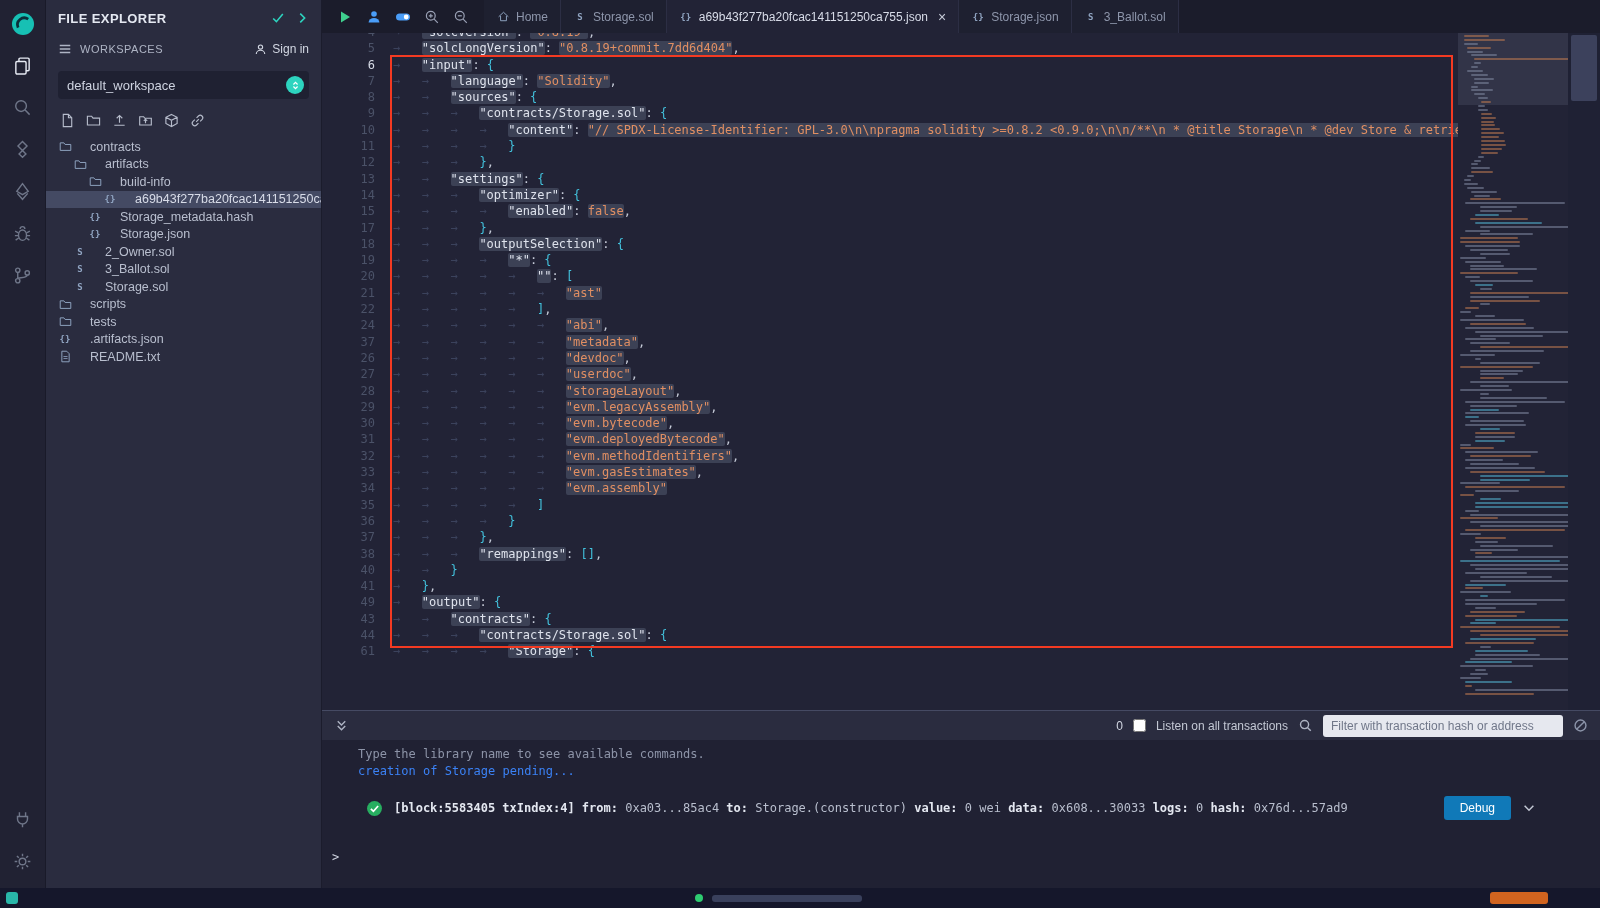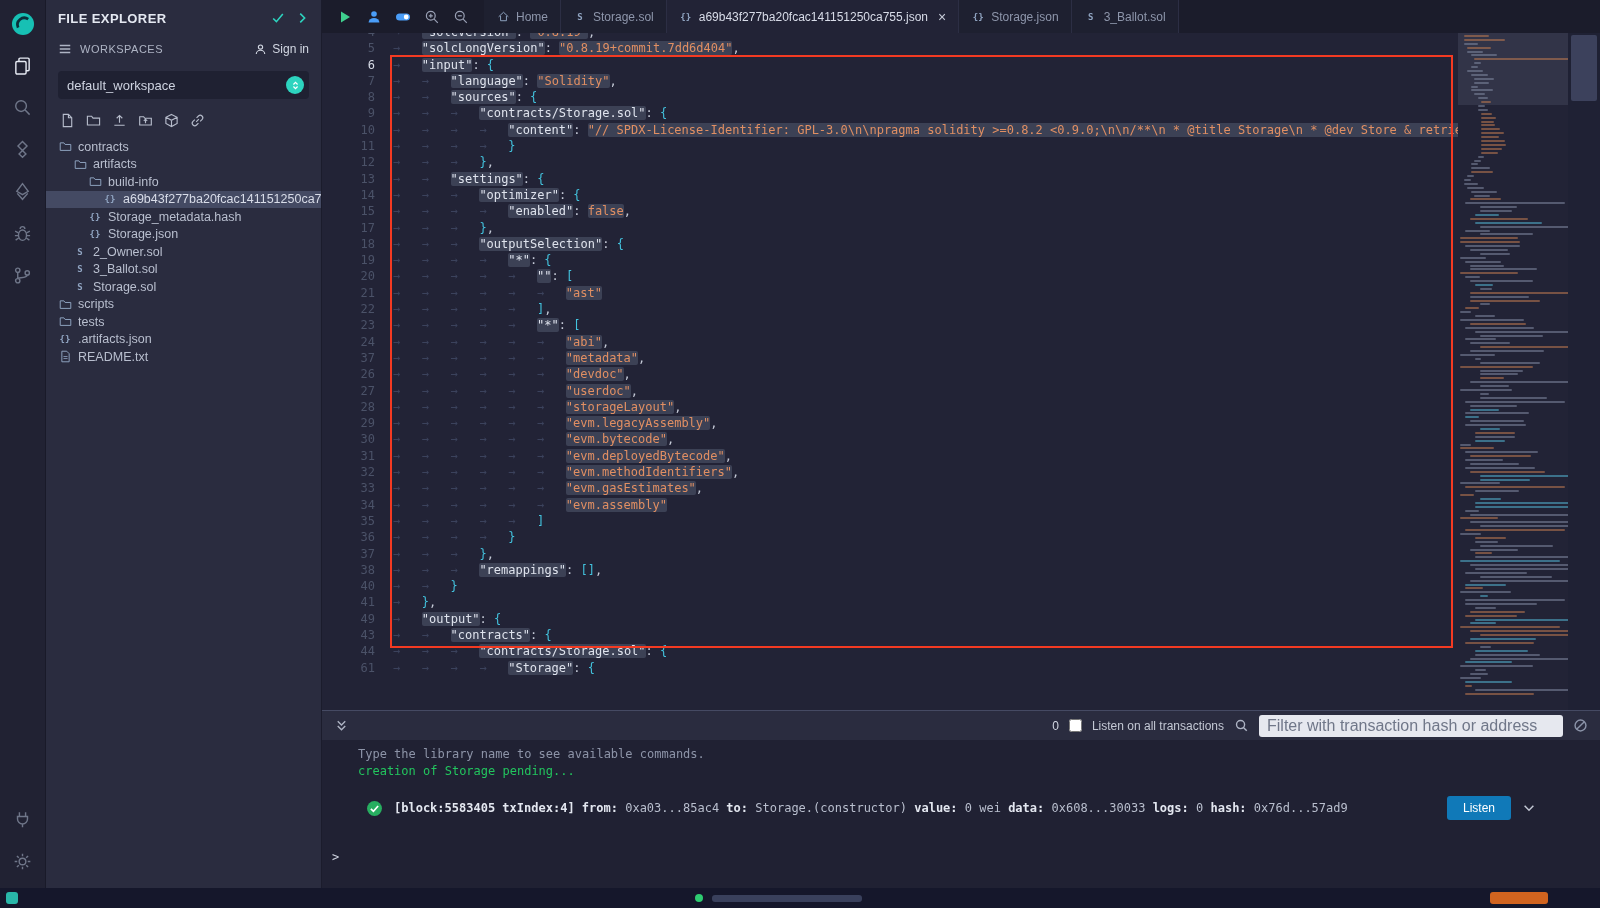--- a/index.html
+++ b/index.html
@@ -33,21 +33,21 @@
   .ws-select { height:28px; margin:9px 12px 4px; background:#1f2132; border-radius:4px;
     display:flex; align-items:center; padding:0 5px 0 9px; cursor:pointer; }
   .ws-name { font-size:13px; color:#ced3e0; flex:1; }
   .ws-badge { width:18px; height:18px; border-radius:50%; background:var(--accent-teal);
     display:flex; align-items:center; justify-content:center; }
   .ws-badge svg { width:11px; height:11px; }
   .fe-toolbar { display:flex; gap:11px; padding:10px 14px 6px; color:#b6bccb; }
   .fe-toolbar .fe-ic { width:15px; height:15px; cursor:pointer; }
   .fe-toolbar svg { width:15px; height:15px; }
   .tree { margin-top:4px; }
-  .tree-row { height:17.5px; display:flex; align-items:center; gap:6px;
+  .tree-row { height:17.5px; display:flex; align-items:center; gap:18px;
     font-size:12.5px; color:#b9bfcf; cursor:pointer; white-space:nowrap; overflow:hidden; }
   .tree-row.selected { background:#444a63; color:#d8dce8; }
   .ti { width:14px; flex:none; text-align:center;
     font-family:"DejaVu Sans Mono", monospace; font-weight:bold; font-size:9px; color:#8fa3c0; }
   .ti svg { width:13px; height:13px; vertical-align:-2px; }
 
   
   .main { position:absolute; left:322px; top:0; right:0; bottom:20px; background:#222336; }
   .tabbar { position:absolute; left:0; top:0; right:0; height:33px; background:#1b1c2b;
     display:flex; align-items:stretch; }
@@ -89,28 +89,28 @@
   .terminal { position:absolute; left:0; right:0; bottom:0; height:178px; background:#202133; }
   .term-bar { height:30px; background:#2a2c3f; border-top:1px solid #454a63;
     display:flex; align-items:center; padding:0 12px; }
   .term-bar svg { width:15px; height:15px; }
   .tb-left { color:#aeb4c4; cursor:pointer; display:flex; }
   .tb-right { margin-left:auto; display:flex; align-items:center; gap:10px; color:#c3c8d4; }
   .t-count { font-size:12px; color:#d2d7e2; }
   .t-check { width:13px; height:13px; accent-color:#2a2c3f; cursor:pointer; }
   .t-label { font-size:12px; }
   .t-search { color:#aeb4c4; display:flex; cursor:pointer; }
-  .t-input { width:304px; height:22px; border:none; border-radius:3px; background:#e6e8ef;
-    font-size:16px; padding:0 8px; color:#c2410c; outline:none; }
+  .t-input { width:240px; height:22px; border:none; border-radius:3px; background:#e6e8ef;
+    font-size:12px; padding:0 8px; color:#c2410c; outline:none; }
   .t-input::placeholder { color:#707789; }
   .t-ban { color:#8b93a8; display:flex; cursor:pointer; }
   .term-body { position:relative; height:148px; font-family:"DejaVu Sans Mono", monospace; font-size:12px; }
   .term-lines { position:absolute; left:36px; top:6px; line-height:16.5px; }
   .term-line.muted { color:#8d94a8; }
-  .term-line { color:#22c55e; }
+  .term-line { color:#3b82f6; }
   .tx-row { position:absolute; left:44px; right:64px; top:56px; display:flex; align-items:center; gap:11px; }
   .tx-row svg { flex:none; }
   .tx-text { flex:1; color:#b9bfce; white-space:nowrap; overflow:hidden; }
   .tx-text b { color:#e3e7f0; font-weight:bold; }
   .debug-btn { background:var(--primary-button); color:#fff; border:none; border-radius:3px;
     font-size:12px; font-family:"Liberation Sans",sans-serif; padding:5px 16px; cursor:pointer; }
   .tx-chevron { color:#c3c8d4; display:flex; cursor:pointer; }
   .prompt { position:absolute; left:10px; top:110px; color:#cfd4e0; }
 
   
@@ -377,21 +377,20 @@
           <div class="code-line"><span class="ln">12</span><span class="lc"><span class="tab-ind">→</span><span class="tab-ind">→</span><span class="tab-ind">→</span><span class="tk-p">}</span><span class="tk-o">,</span></span></div>
           <div class="code-line"><span class="ln">13</span><span class="lc"><span class="tab-ind">→</span><span class="tab-ind">→</span><span class="tk-k">"settings"</span><span class="tk-o">: </span><span class="tk-p">{</span></span></div>
           <div class="code-line"><span class="ln">14</span><span class="lc"><span class="tab-ind">→</span><span class="tab-ind">→</span><span class="tab-ind">→</span><span class="tk-k">"optimizer"</span><span class="tk-o">: </span><span class="tk-p">{</span></span></div>
           <div class="code-line"><span class="ln">15</span><span class="lc"><span class="tab-ind">→</span><span class="tab-ind">→</span><span class="tab-ind">→</span><span class="tab-ind">→</span><span class="tk-k">"enabled"</span><span class="tk-o">: </span><span class="tk-b">false</span><span class="tk-o">,</span></span></div>
           <div class="code-line"><span class="ln">17</span><span class="lc"><span class="tab-ind">→</span><span class="tab-ind">→</span><span class="tab-ind">→</span><span class="tk-p">}</span><span class="tk-o">,</span></span></div>
           <div class="code-line"><span class="ln">18</span><span class="lc"><span class="tab-ind">→</span><span class="tab-ind">→</span><span class="tab-ind">→</span><span class="tk-k">"outputSelection"</span><span class="tk-o">: </span><span class="tk-p">{</span></span></div>
           <div class="code-line"><span class="ln">19</span><span class="lc"><span class="tab-ind">→</span><span class="tab-ind">→</span><span class="tab-ind">→</span><span class="tab-ind">→</span><span class="tk-k">"*"</span><span class="tk-o">: </span><span class="tk-p">{</span></span></div>
           <div class="code-line"><span class="ln">20</span><span class="lc"><span class="tab-ind">→</span><span class="tab-ind">→</span><span class="tab-ind">→</span><span class="tab-ind">→</span><span class="tab-ind">→</span><span class="tk-k">""</span><span class="tk-o">: </span><span class="tk-p">[</span></span></div>
           <div class="code-line"><span class="ln">21</span><span class="lc"><span class="tab-ind">→</span><span class="tab-ind">→</span><span class="tab-ind">→</span><span class="tab-ind">→</span><span class="tab-ind">→</span><span class="tab-ind">→</span><span class="tk-s">"ast"</span></span></div>
           <div class="code-line"><span class="ln">22</span><span class="lc"><span class="tab-ind">→</span><span class="tab-ind">→</span><span class="tab-ind">→</span><span class="tab-ind">→</span><span class="tab-ind">→</span><span class="tk-p">]</span><span class="tk-o">,</span></span></div>
-          <div class="code-line"><span class="ln">23</span><span class="lc"><span class="tab-ind">→</span><span class="tab-ind">→</span><span class="tab-ind">→</span><span class="tab-ind">→</span><span class="tab-ind">→</span><span class="tk-k">"*"</span><span class="tk-o">: </span><span class="tk-p">[</span></span></div>
           <div class="code-line"><span class="ln">24</span><span class="lc"><span class="tab-ind">→</span><span class="tab-ind">→</span><span class="tab-ind">→</span><span class="tab-ind">→</span><span class="tab-ind">→</span><span class="tab-ind">→</span><span class="tk-s">"abi"</span><span class="tk-o">,</span></span></div>
           <div class="code-line"><span class="ln">37</span><span class="lc"><span class="tab-ind">→</span><span class="tab-ind">→</span><span class="tab-ind">→</span><span class="tab-ind">→</span><span class="tab-ind">→</span><span class="tab-ind">→</span><span class="tk-s">"metadata"</span><span class="tk-o">,</span></span></div>
           <div class="code-line"><span class="ln">26</span><span class="lc"><span class="tab-ind">→</span><span class="tab-ind">→</span><span class="tab-ind">→</span><span class="tab-ind">→</span><span class="tab-ind">→</span><span class="tab-ind">→</span><span class="tk-s">"devdoc"</span><span class="tk-o">,</span></span></div>
           <div class="code-line"><span class="ln">27</span><span class="lc"><span class="tab-ind">→</span><span class="tab-ind">→</span><span class="tab-ind">→</span><span class="tab-ind">→</span><span class="tab-ind">→</span><span class="tab-ind">→</span><span class="tk-s">"userdoc"</span><span class="tk-o">,</span></span></div>
           <div class="code-line"><span class="ln">28</span><span class="lc"><span class="tab-ind">→</span><span class="tab-ind">→</span><span class="tab-ind">→</span><span class="tab-ind">→</span><span class="tab-ind">→</span><span class="tab-ind">→</span><span class="tk-s">"storageLayout"</span><span class="tk-o">,</span></span></div>
           <div class="code-line"><span class="ln">29</span><span class="lc"><span class="tab-ind">→</span><span class="tab-ind">→</span><span class="tab-ind">→</span><span class="tab-ind">→</span><span class="tab-ind">→</span><span class="tab-ind">→</span><span class="tk-s">"evm.legacyAssembly"</span><span class="tk-o">,</span></span></div>
           <div class="code-line"><span class="ln">30</span><span class="lc"><span class="tab-ind">→</span><span class="tab-ind">→</span><span class="tab-ind">→</span><span class="tab-ind">→</span><span class="tab-ind">→</span><span class="tab-ind">→</span><span class="tk-s">"evm.bytecode"</span><span class="tk-o">,</span></span></div>
           <div class="code-line"><span class="ln">31</span><span class="lc"><span class="tab-ind">→</span><span class="tab-ind">→</span><span class="tab-ind">→</span><span class="tab-ind">→</span><span class="tab-ind">→</span><span class="tab-ind">→</span><span class="tk-s">"evm.deployedBytecode"</span><span class="tk-o">,</span></span></div>
           <div class="code-line"><span class="ln">32</span><span class="lc"><span class="tab-ind">→</span><span class="tab-ind">→</span><span class="tab-ind">→</span><span class="tab-ind">→</span><span class="tab-ind">→</span><span class="tab-ind">→</span><span class="tk-s">"evm.methodIdentifiers"</span><span class="tk-o">,</span></span></div>
           <div class="code-line"><span class="ln">33</span><span class="lc"><span class="tab-ind">→</span><span class="tab-ind">→</span><span class="tab-ind">→</span><span class="tab-ind">→</span><span class="tab-ind">→</span><span class="tab-ind">→</span><span class="tk-s">"evm.gasEstimates"</span><span class="tk-o">,</span></span></div>
@@ -615,21 +614,21 @@
         <div class="term-lines" id="term-lines">
             <div class="term-line muted">Type the library name to see available commands.</div>
             <div class="term-line">creation of Storage pending...</div>
           </div>
         <div class="tx-row">
           <svg width="17" height="17" viewBox="0 0 16 16">
               <circle cx="8" cy="8" r="7" style="fill:var(--success-green)"></circle>
               <path d="M4.6 8.3 L7 10.7 L11.4 5.6" fill="none" stroke="#ffffff" stroke-width="1.6"></path>
             </svg>
           <span class="tx-text" id="tx-text"><b>[block:5583405 txIndex:4] </b><b>from:</b><span> 0xa03...85ac4 </span><b>to:</b><span> Storage.(constructor) </span><b>value:</b><span> 0 wei </span><b>data:</b><span> 0x608...30033 </span><b>logs:</b><span> 0 </span><b>hash:</b><span> 0x76d...57ad9</span></span>
-          <button class="debug-btn">Listen</button>
+          <button class="debug-btn">Debug</button>
           <span class="tx-chevron">
             <svg width="14" height="14" viewBox="0 0 16 16" fill="none" stroke="currentColor" stroke-width="1.7">
                 <path d="M3 5.5 L8 10.5 L13 5.5"></path>
               </svg>
           </span>
         </div>
         <div class="prompt">&gt;</div>
       </div>
     </div>
   </div>

